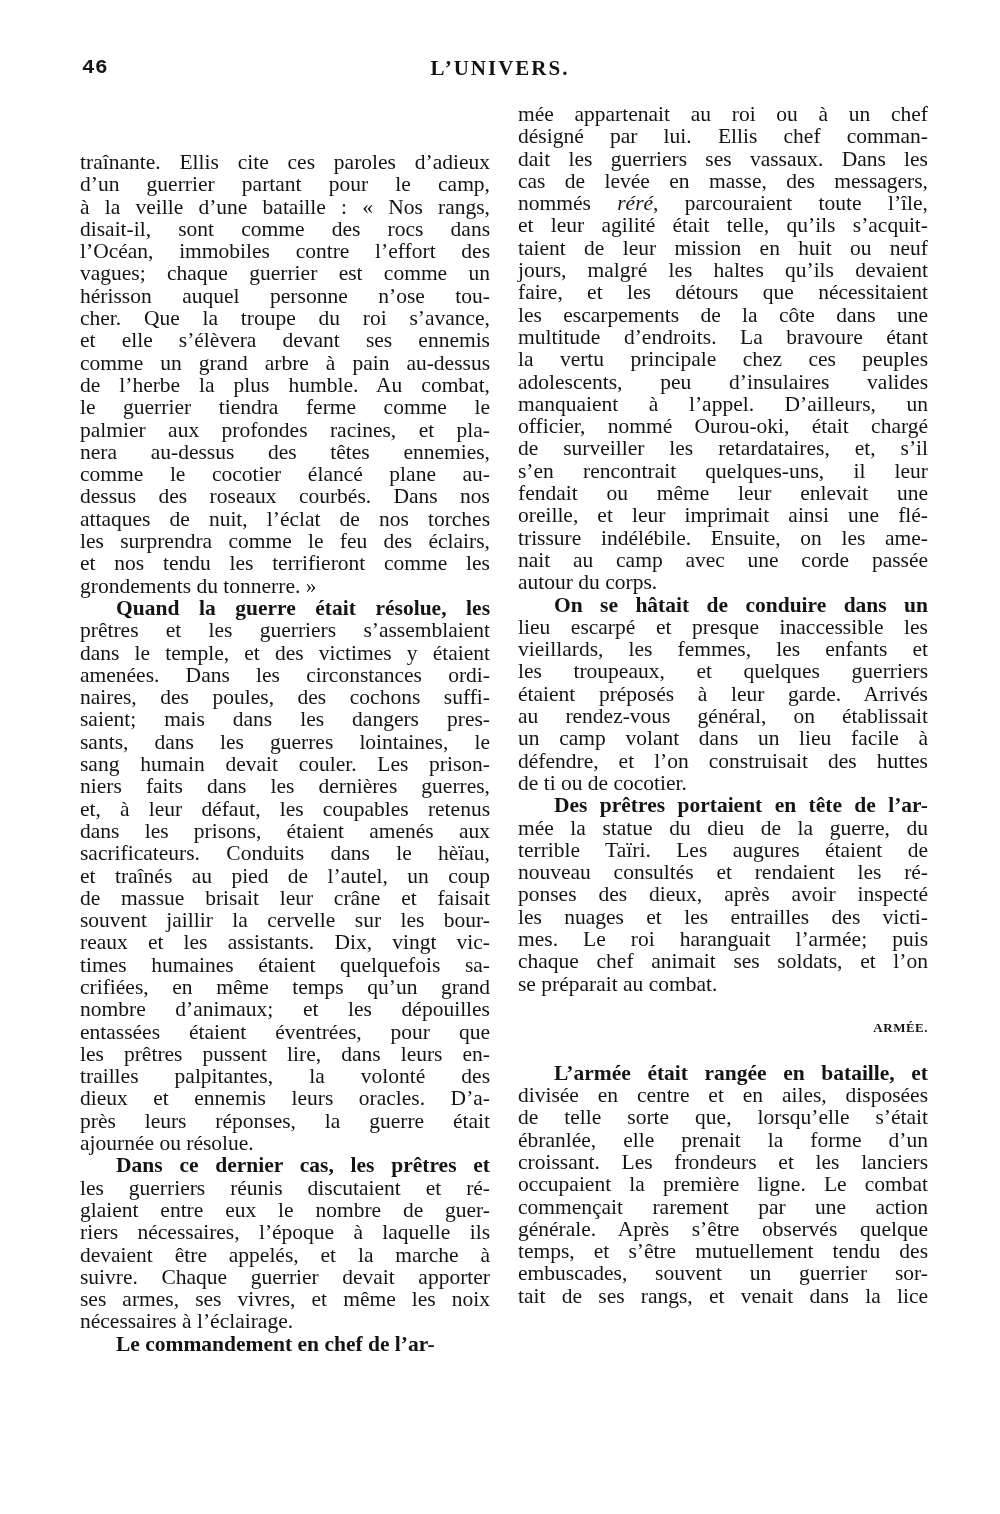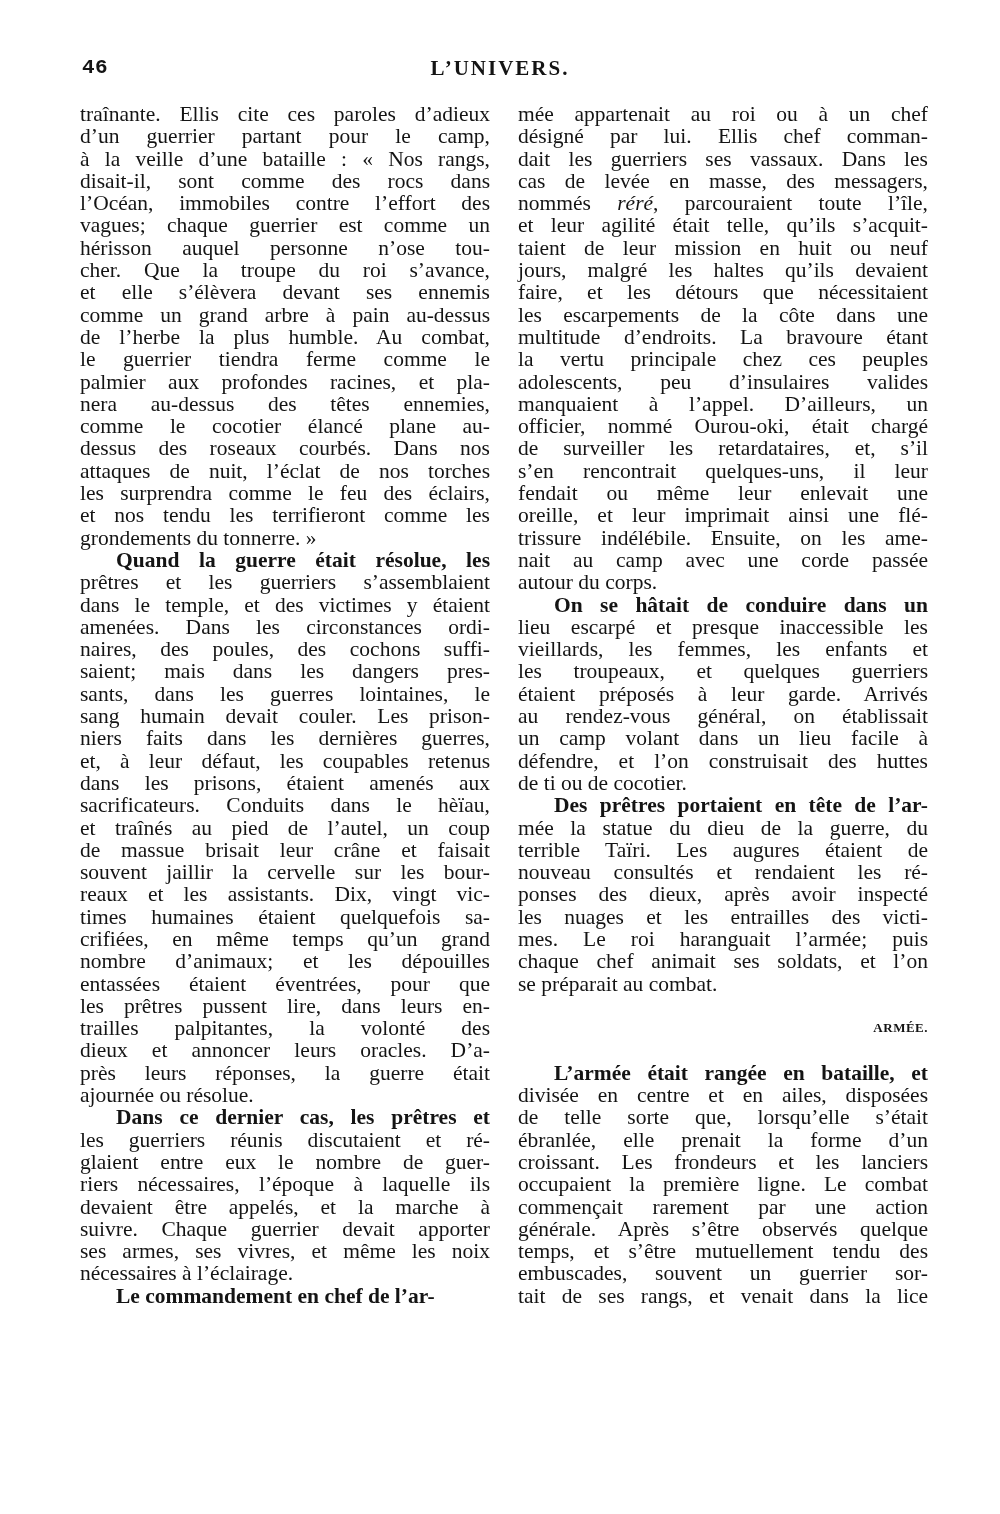--- a/index.html
+++ b/index.html
@@ -13,21 +13,21 @@
     font-size: 21px; font-weight: bold; letter-spacing: 0.5px; font-family: Liberation Mono, monospace;
   }
   .running-head {
     position: absolute; left: 0; width: 1000px; top: 56px; text-align: center;
     font-size: 21px; font-weight: bold; letter-spacing: 2px;
     font-family: "Liberation Serif", "DejaVu Serif", serif;
   }
   .column {
     position: absolute; top: 103px; width: 410px;
   }
-  .col-left { left: 80px; }
+  .col-left { left: 80px; margin-top: 48px; }
   .col-right { left: 518px; }
   .line {
     display: block; height: 22.3px; line-height: 22.3px; white-space: nowrap;
     font-family: "Liberation Serif", "DejaVu Serif", serif;
     font-size: 21.5px;
     text-align: justify; text-align-last: justify;
   }
   .line.last { text-align-last: left; }
   .line.indent { text-indent: 36px; font-weight: bold; }
   .section-heading {
@@ -84,21 +84,21 @@
         <span class="line">et traînés au pied de l’autel, un coup</span>
         <span class="line">de massue brisait leur crâne et faisait</span>
         <span class="line">souvent jaillir la cervelle sur les bour-</span>
         <span class="line">reaux et les assistants. Dix, vingt vic-</span>
         <span class="line">times humaines étaient quelquefois sa-</span>
         <span class="line">crifiées, en même temps qu’un grand</span>
         <span class="line">nombre d’animaux; et les dépouilles</span>
         <span class="line">entassées étaient éventrées, pour que</span>
         <span class="line">les prêtres pussent lire, dans leurs en-</span>
         <span class="line">trailles palpitantes, la volonté des</span>
-        <span class="line">dieux et annoncer leurs oracles. D’a-</span>
+        <span class="line">dieux et ennemis leurs oracles. D’a-</span>
         <span class="line">près leurs réponses, la guerre était</span>
         <span class="line last">ajournée ou résolue.</span>
       </div>
       <div>
         <span class="line indent">Dans ce dernier cas, les prêtres et</span>
         <span class="line">les guerriers réunis discutaient et ré-</span>
         <span class="line">glaient entre eux le nombre de guer-</span>
         <span class="line">riers nécessaires, l’époque à laquelle ils</span>
         <span class="line">devaient être appelés, et la marche à</span>
         <span class="line">suivre. Chaque guerrier devait apporter</span>

